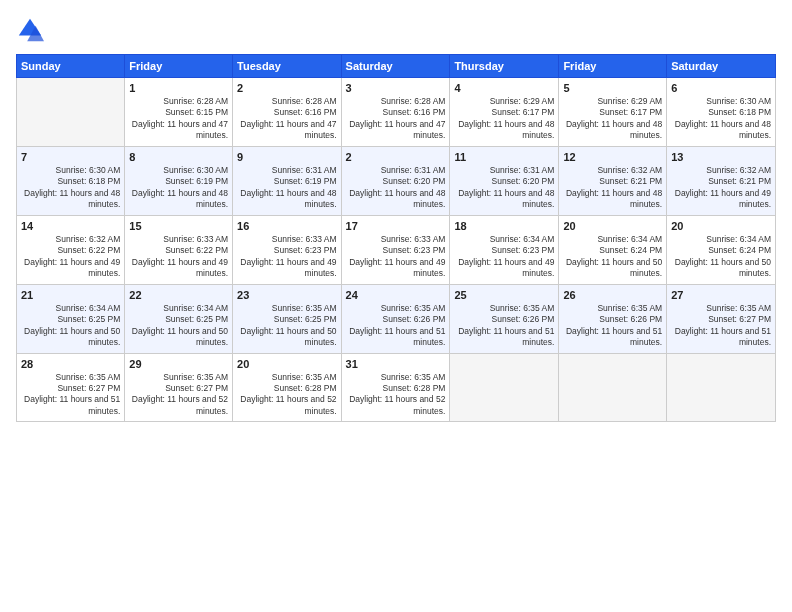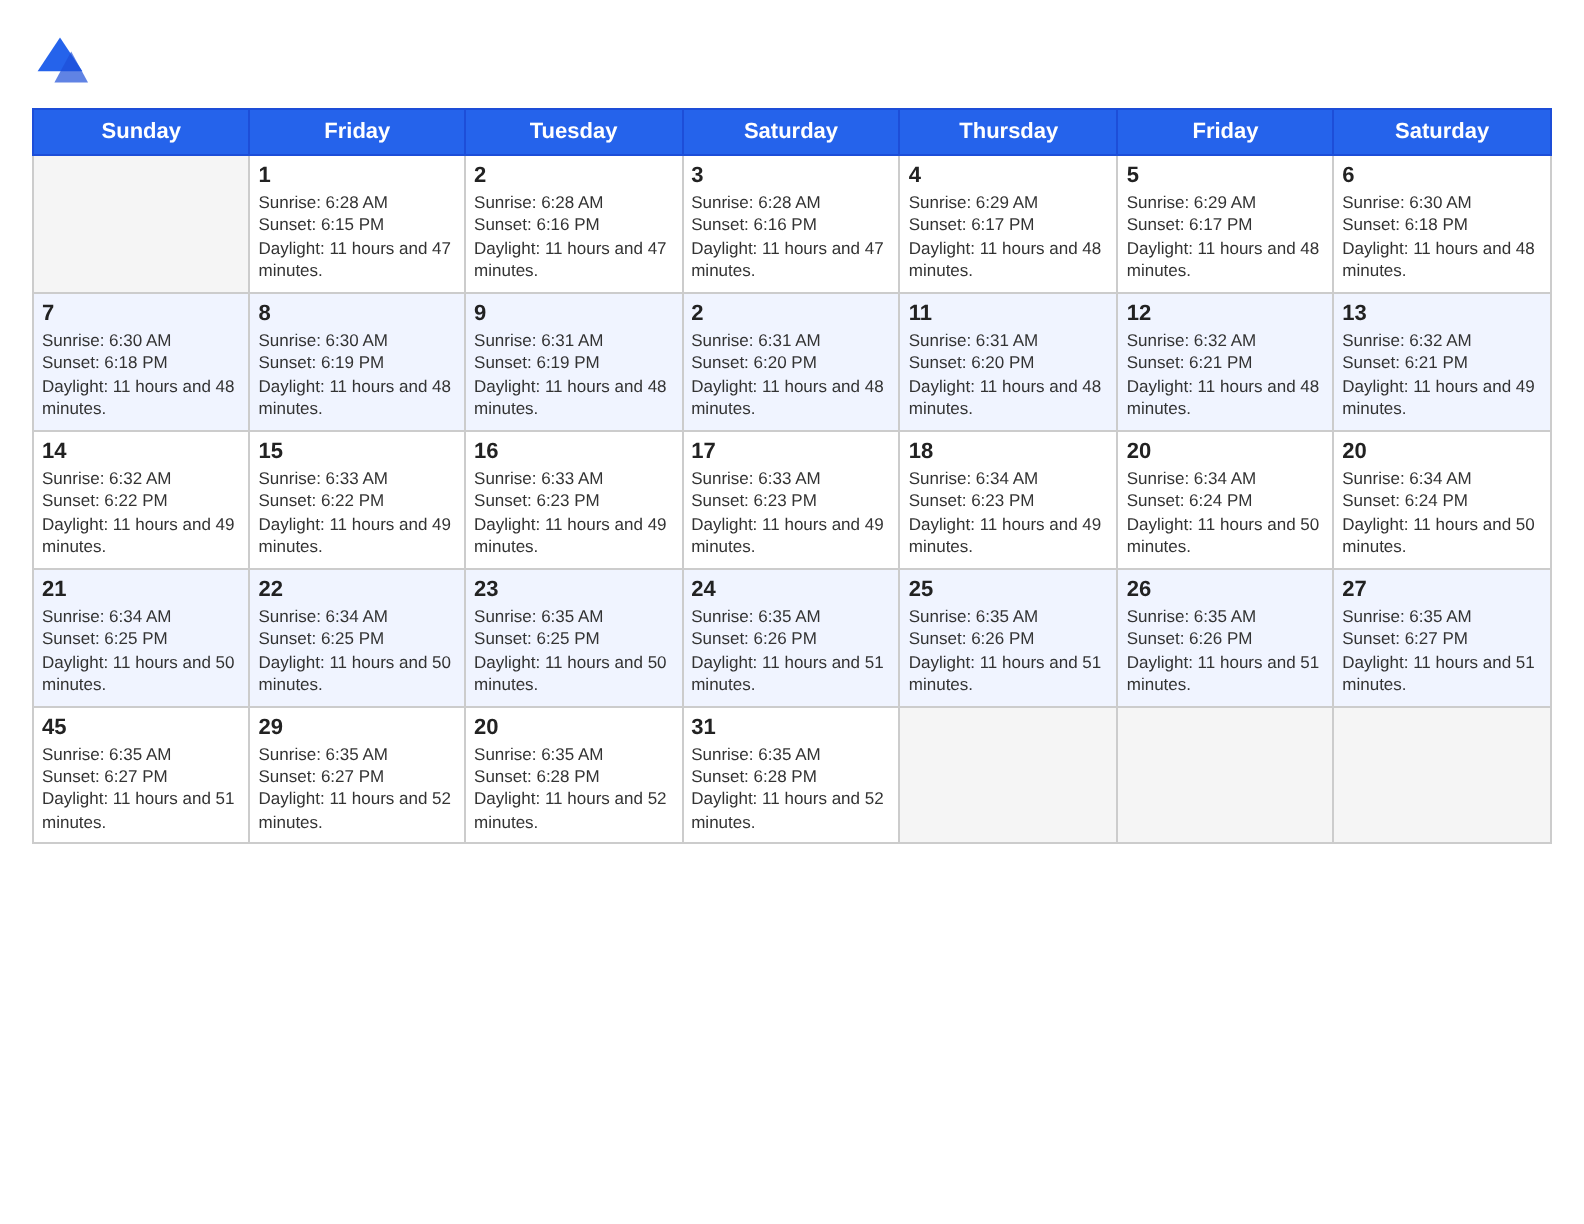--- a/index.html
+++ b/index.html
@@ -55,21 +55,21 @@
     }
     table {
       width: 100%;
       border-collapse: collapse;
       font-size: 9.5px;
     }
     thead th {
       background: #2563eb;
       color: #fff;
       padding: 5px 4px;
-      text-align: center;
+      text-align: left;
       font-size: 11px;
       font-weight: bold;
       border: 1px solid #1d4ed8;
     }
     tbody td {
       border: 1px solid #ccc;
       padding: 4px;
       vertical-align: top;
       width: 113px;
       min-height: 70px;
@@ -77,20 +77,21 @@
     .day-number {
       font-size: 11px;
       font-weight: bold;
       color: #222;
       margin-bottom: 2px;
     }
     .day-info {
       font-size: 8.5px;
       color: #333;
       line-height: 1.35;
+      text-align: right;
     }
     .empty {
       background: #f9f9f9;
     }
     tbody tr:nth-child(odd) td {
       background: #fff;
     }
     tbody tr:nth-child(even) td {
       background: #f0f4ff;
     }
@@ -244,21 +245,21 @@
             <div class="day-number">26</div>
             <div class="day-info">Sunrise: 6:35 AM<br>Sunset: 6:26 PM<br>Daylight: 11 hours and 51 minutes.</div>
           </td>
           <td>
             <div class="day-number">27</div>
             <div class="day-info">Sunrise: 6:35 AM<br>Sunset: 6:27 PM<br>Daylight: 11 hours and 51 minutes.</div>
           </td>
         </tr>
         <tr>
           <td>
-            <div class="day-number">45</div>
+            <div class="day-number">28</div>
             <div class="day-info">Sunrise: 6:35 AM<br>Sunset: 6:27 PM<br>Daylight: 11 hours and 51 minutes.</div>
           </td>
           <td>
             <div class="day-number">29</div>
             <div class="day-info">Sunrise: 6:35 AM<br>Sunset: 6:27 PM<br>Daylight: 11 hours and 52 minutes.</div>
           </td>
           <td>
             <div class="day-number">20</div>
             <div class="day-info">Sunrise: 6:35 AM<br>Sunset: 6:28 PM<br>Daylight: 11 hours and 52 minutes.</div>
           </td>

